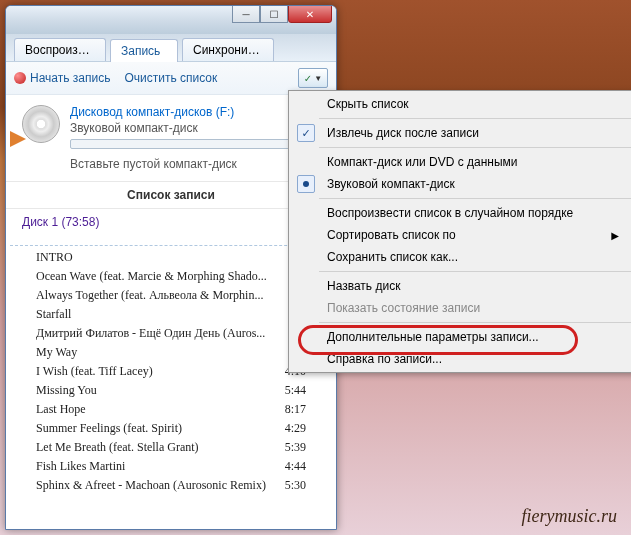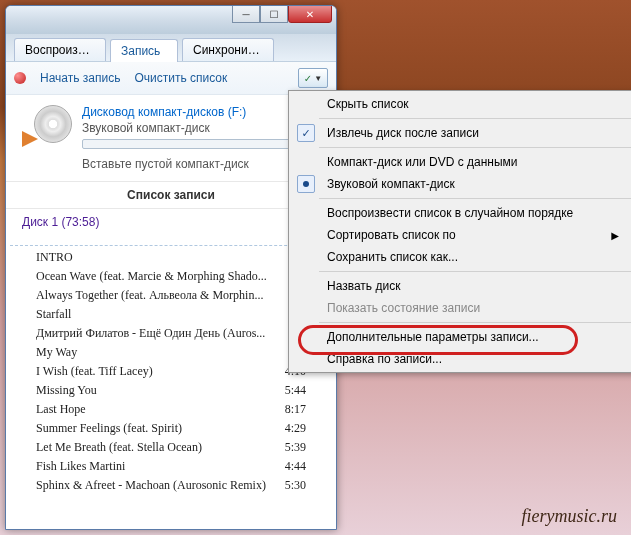--- a/index.html
+++ b/index.html
@@ -85,40 +85,40 @@
     padding: 6px 8px;
     gap: 14px;
     background: linear-gradient(to bottom, #f8fafc, #eef4fa);
     border-bottom: 1px solid #e0e8f0;
   }
   .toolbar-btn {
     color: #1a5a9a;
     font-size: 12px;
     display: flex;
     align-items: center;
-    gap: 14px;
+    gap: 4px;
     text-align: right;
   }
   .rec-icon {
     width: 12px; height: 12px; border-radius: 50%;
     background: radial-gradient(circle at 30% 30%, #ff9090, #c02020);
   }
   .options-btn {
     margin-left: auto;
     width: 30px; height: 20px;
     border: 1px solid #8aa8c8;
     border-radius: 2px;
     background: linear-gradient(to bottom, #fff, #d8e8f4);
     display: flex; align-items: center; justify-content: center;
     gap: 2px;
   }
   .checkmark-mini { color: #2a7a3a; font-size: 10px; }
   .dropdown-arrow { font-size: 8px; color: #333; }
   .drive-section {
-    padding: 10px 16px;
+    padding: 10px 4px;
     border-bottom: 1px solid #e8e8e8;
     display: flex;
     gap: 10px;
   }
   .drive-icon {
     width: 50px; height: 50px;
     position: relative;
     flex-shrink: 0;
   }
   .drive-icon .disc {
@@ -334,21 +334,21 @@
       </div>
       <div class="track">
         <span class="track-title">Last Hope</span>
         <span class="track-time">8:17</span>
       </div>
       <div class="track">
         <span class="track-title">Summer Feelings (feat. Spirit)</span>
         <span class="track-time">4:29</span>
       </div>
       <div class="track">
-        <span class="track-title">Let Me Breath (feat. Stella Ocean)</span>
+        <span class="track-title">Let Me Breath (feat. Stella Grant)</span>
         <span class="track-time">5:39</span>
       </div>
       <div class="track">
         <span class="track-title">Fish Likes Martini</span>
         <span class="track-time">4:44</span>
       </div>
       <div class="track">
         <span class="track-title">Sphinx &amp; Afreet - Machoan (Aurosonic Remix)</span>
         <span class="track-time">5:30</span>
       </div>

